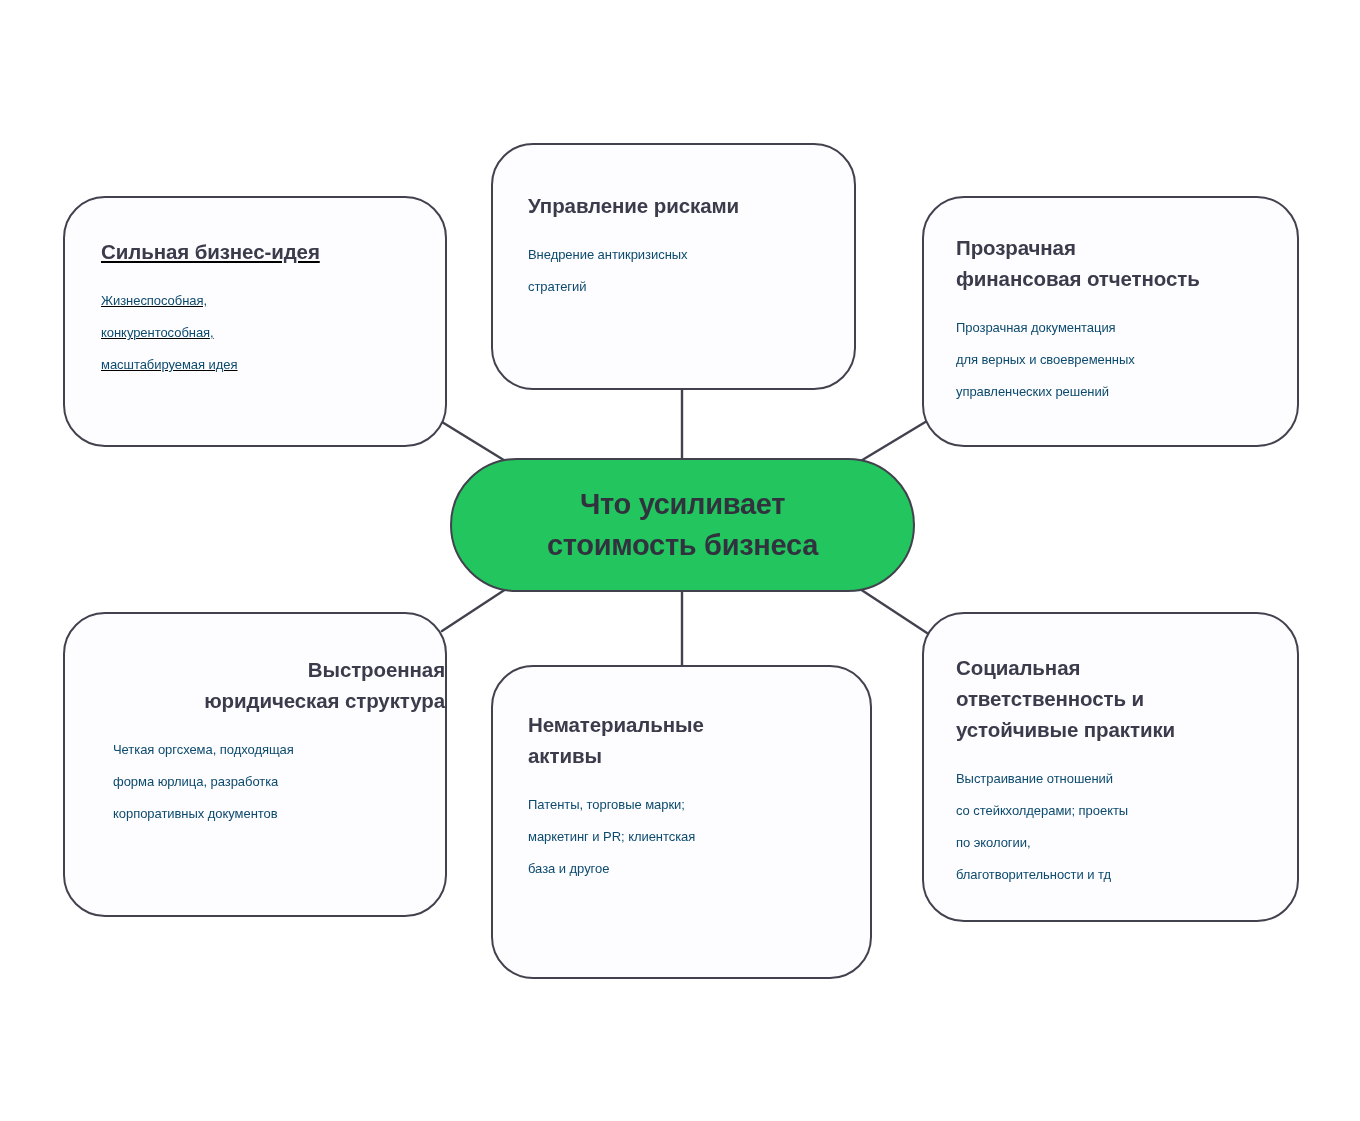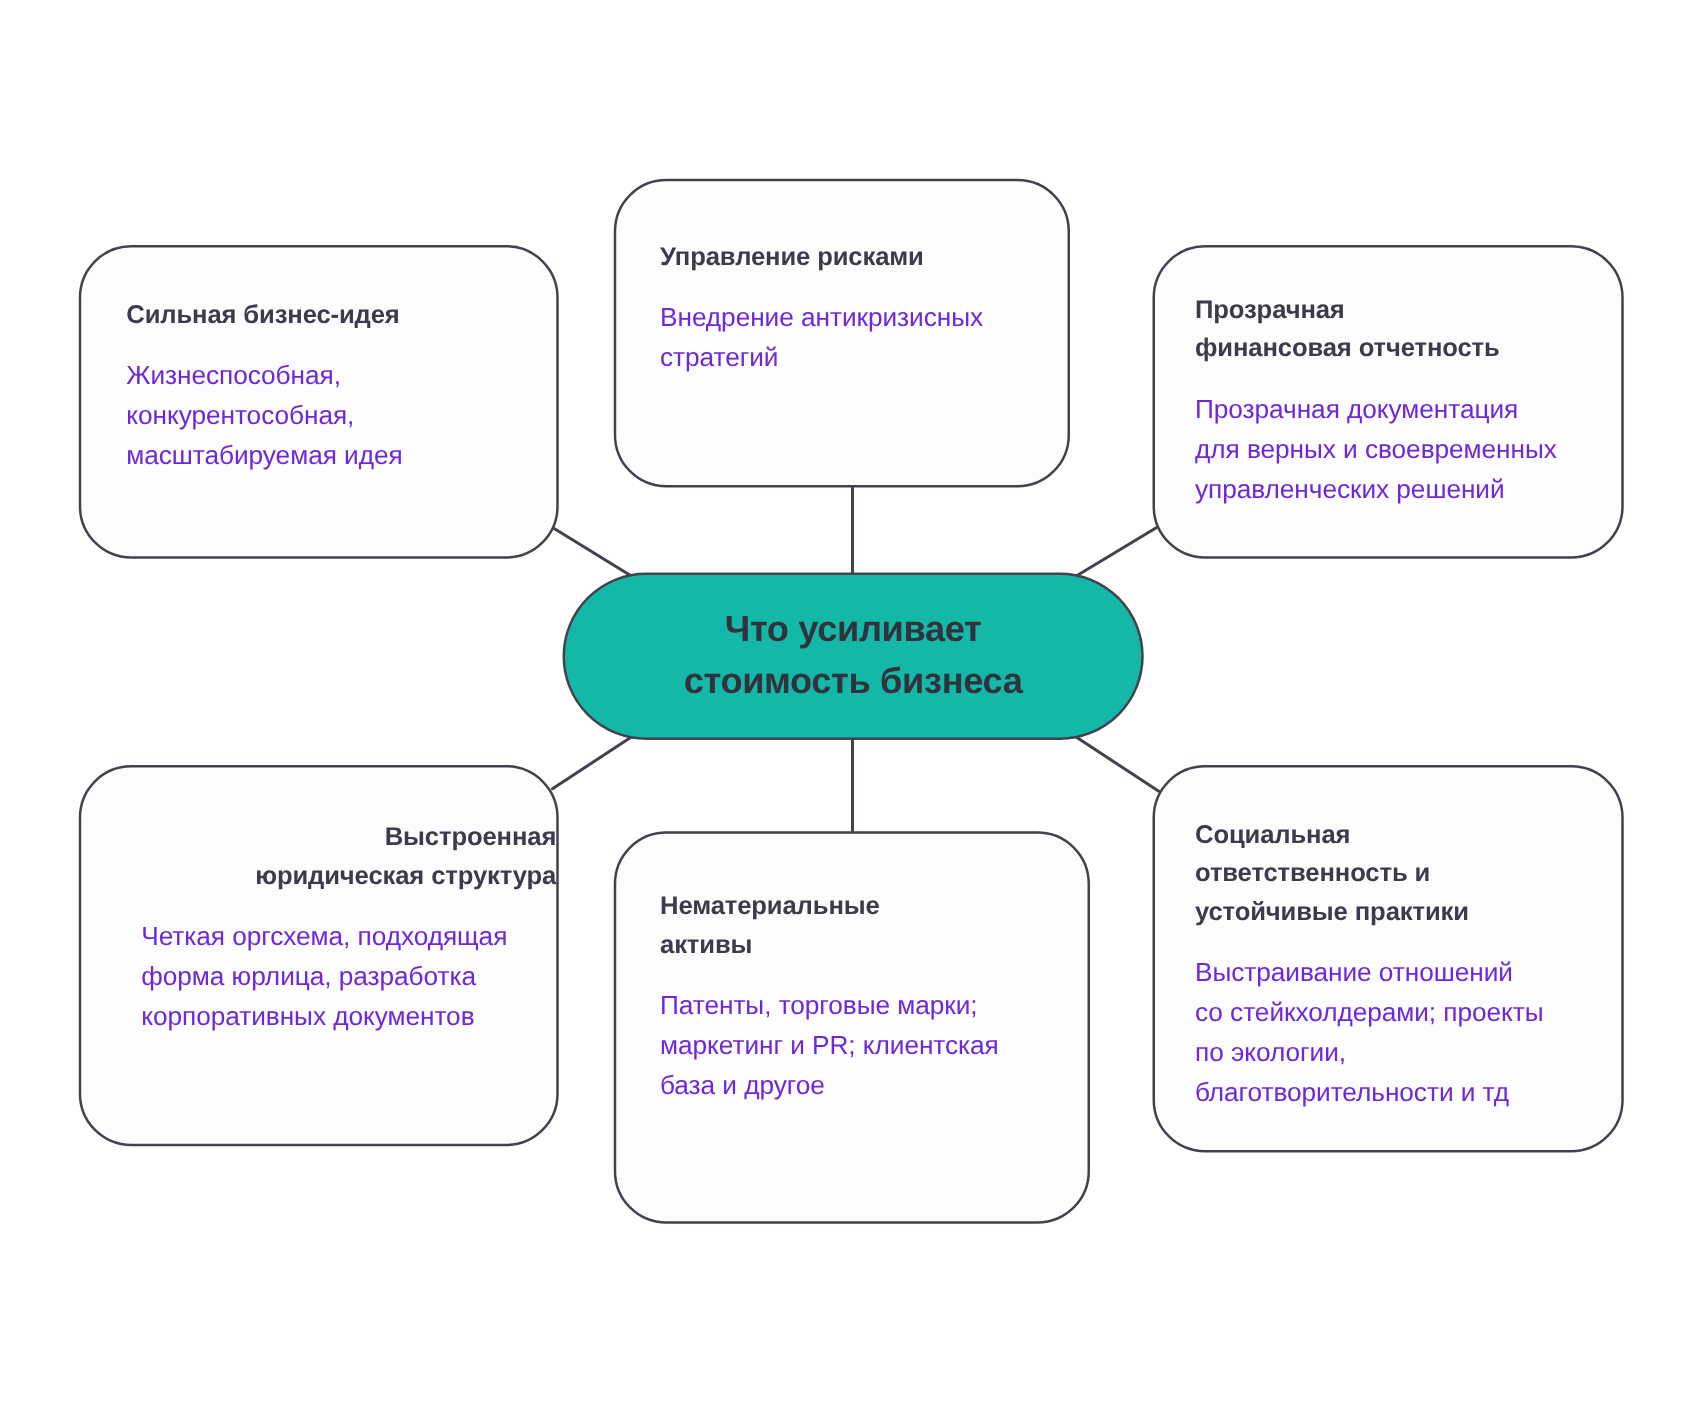--- a/index.html
+++ b/index.html
@@ -35,53 +35,53 @@
   }
   .card .card-title {
     color: #3b3b4b;
     font-weight: bold;
     font-size: 20.5px;
     line-height: 31px;
     letter-spacing: -0.1px;
     margin: 0;
   }
   .card .card-body {
-    color: #6d28d9;
+    color: #0c4a6e;
     font-weight: normal;
-    font-size: 21px;
+    font-size: 13px;
     line-height: 32px;
     letter-spacing: -0.05px;
     margin: 0;
   }
   .card .card-title + .card-body {
     margin-top: 18px;
   }
   #center-node {
     position: absolute;
     box-sizing: border-box;
-    background: #14b8a6;
+    background: #22c55e;
     border: 2px solid #42424f;
     border-radius: 70px;
     z-index: 3;
     display: flex;
     align-items: center;
     justify-content: center;
     text-align: center;
   }
   #center-node .center-title {
     color: #32323f;
     font-weight: bold;
     font-size: 29px;
     line-height: 41px;
     letter-spacing: -0.3px;
     margin: 0;
     white-space: pre-line;
   }
   
-  .c-tl { left: 63px;  top: 196px; width: 384px; height: 251px; }
+  .c-tl { left: 63px;  top: 196px; width: 384px; height: 251px; text-decoration: underline; }
   .c-tm { left: 491px; top: 143px; width: 365px; height: 247px; }
   .c-tr { left: 922px; top: 196px; width: 377px; height: 251px; }
   .c-bl { left: 63px;  top: 612px; width: 384px; height: 305px; }
   .c-bm { left: 491px; top: 665px; width: 381px; height: 314px; }
   .c-br { left: 922px; top: 612px; width: 377px; height: 310px; }
   .c-tl .pad { padding: 38px 0 0 36px; }
   .c-tm .pad { padding: 45px 0 0 35px; }
   .c-tr .pad { padding: 34px 0 0 32px; }
   .c-bl .pad { padding: 40px 0 0 36px; }
   .c-bm .pad { padding: 42px 0 0 35px; }

